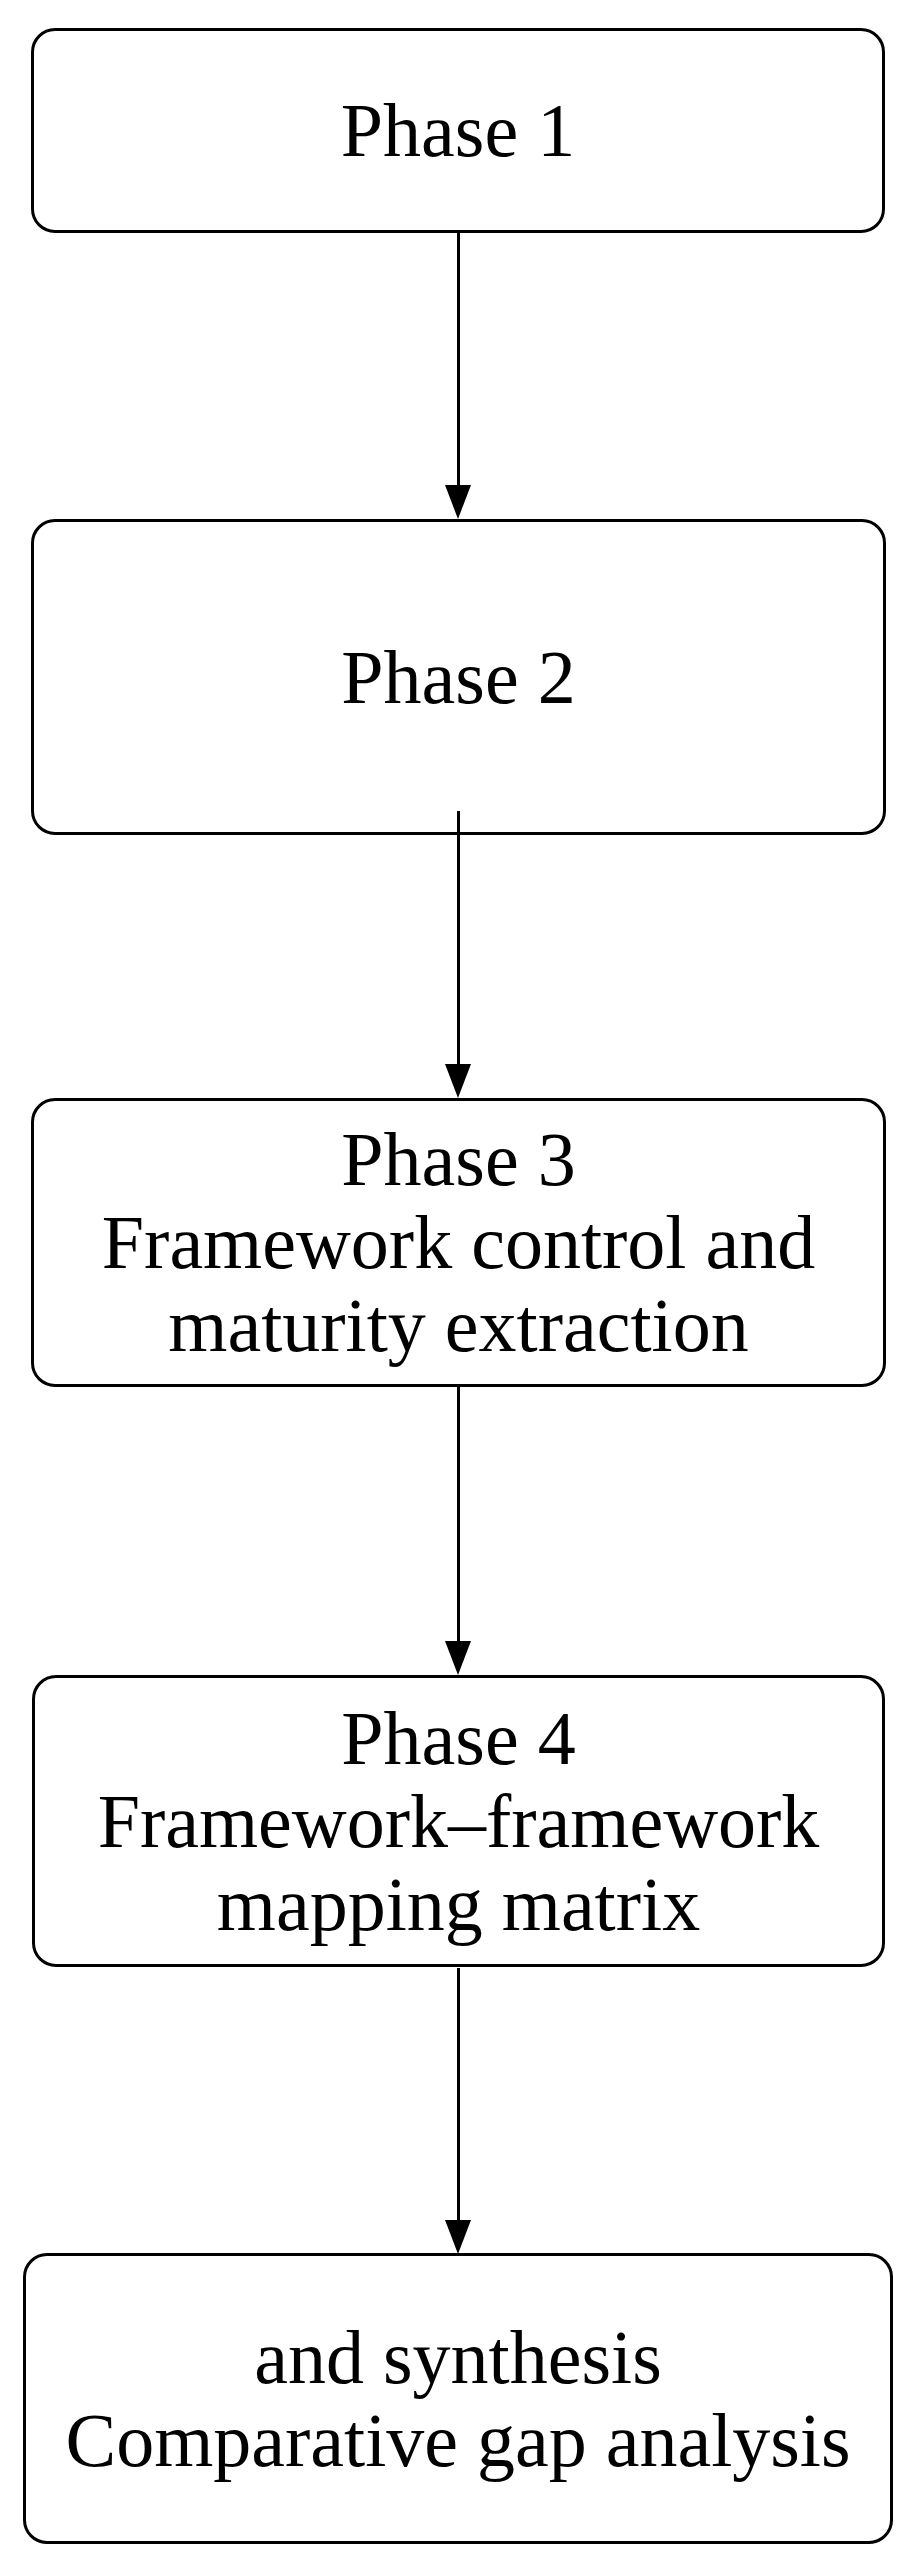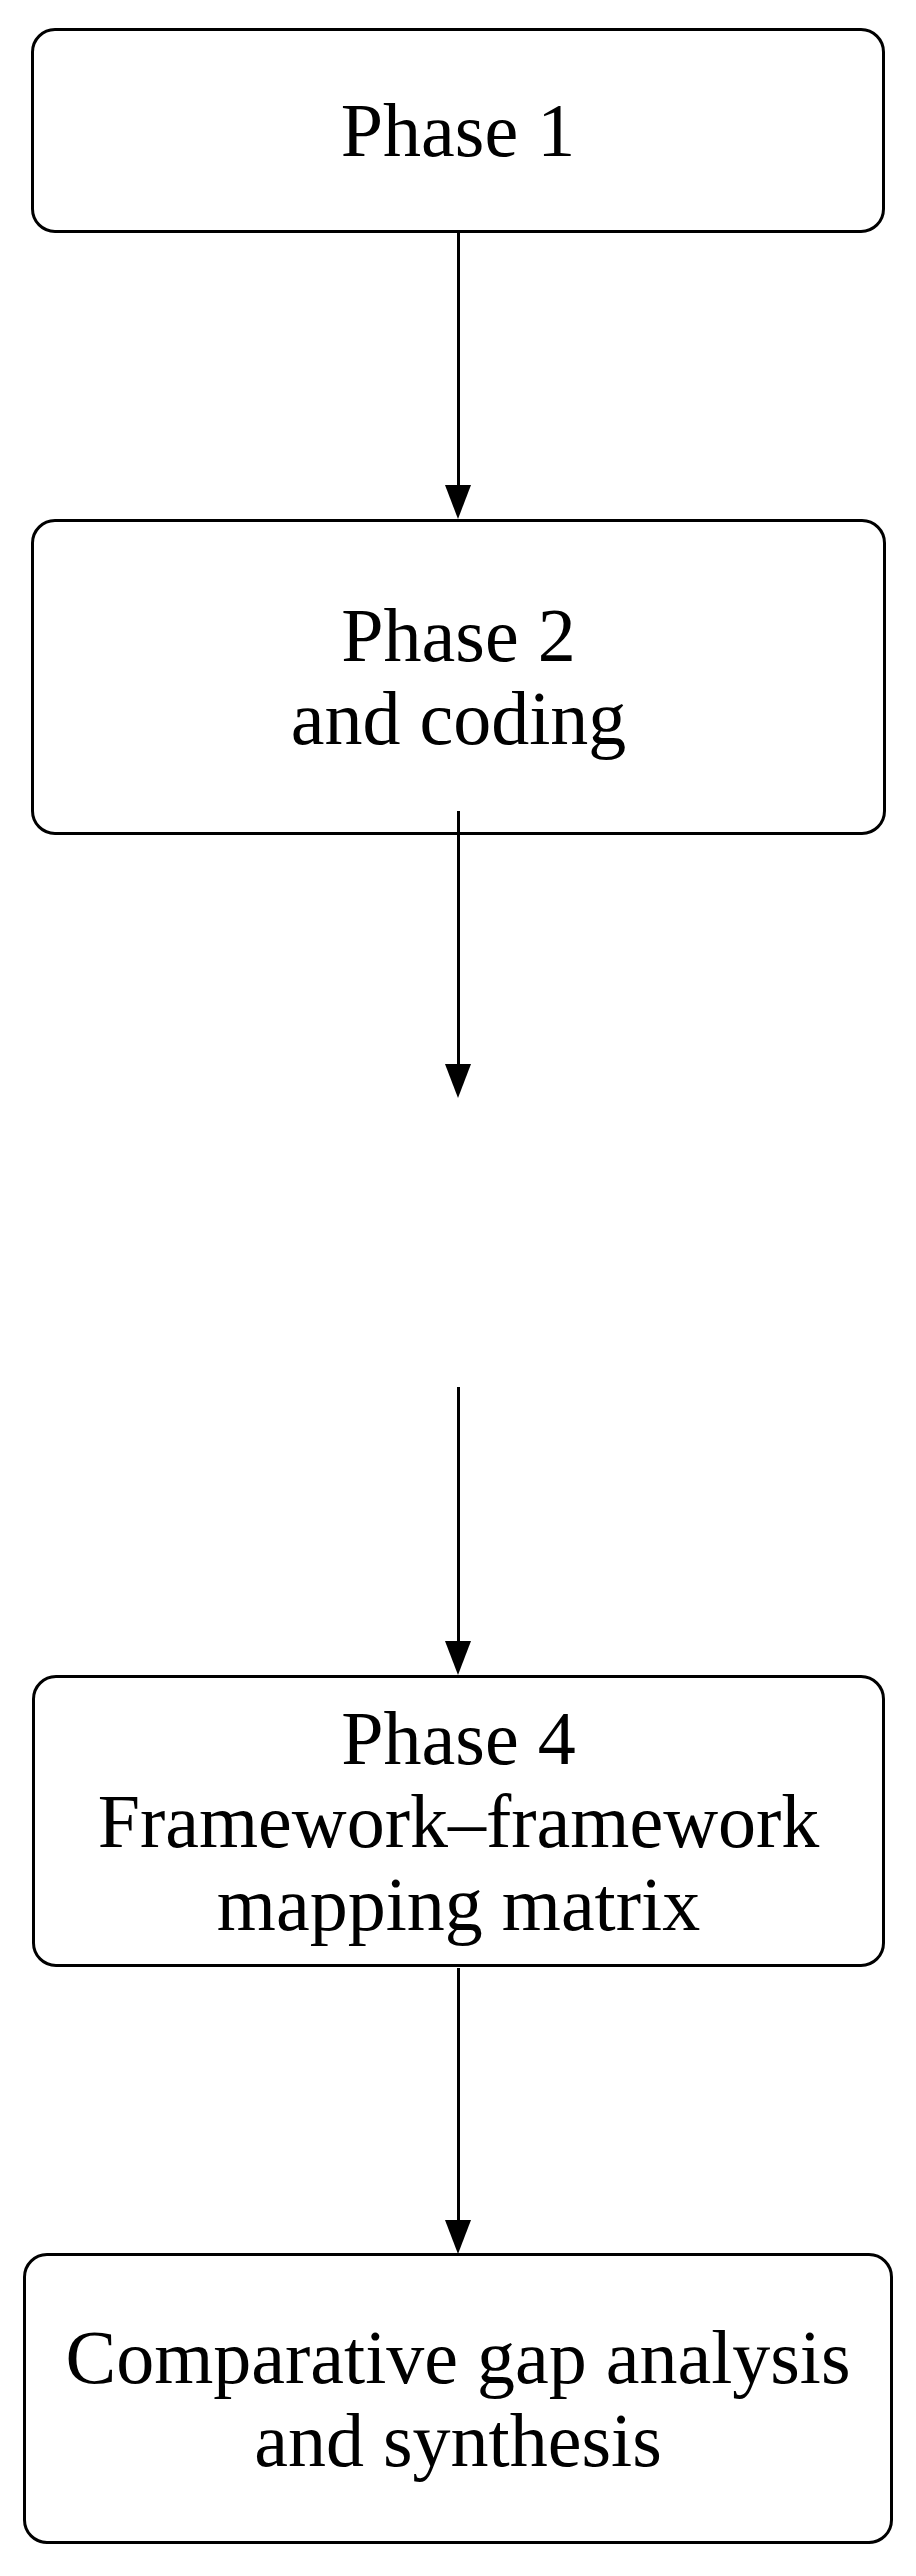--- a/index.html
+++ b/index.html
@@ -70,44 +70,48 @@
 
   </div>
 
   <div class="connector" style="left:445px; top:233px; height:286px;">
     <div class="shaft"></div>
     <div class="head"></div>
   </div>
 
   <div class="node" style="left:31px; top:519px; width:855px; height:316px;">
     <div class="line">Phase 2</div>
-    <div class="line">and coding</div>
   </div>
 
   <div class="connector" style="left:445px; top:811px; height:287px;">
     <div class="shaft"></div>
     <div class="head"></div>
   </div>
 
+  <div class="node" style="left:31px; top:1098px; width:855px; height:289px;">
+    <div class="line">Phase 3</div>
+    <div class="line">Framework control and</div>
+    <div class="line">maturity extraction</div>
+  </div>
 
   <div class="connector" style="left:445px; top:1387px; height:288px;">
     <div class="shaft"></div>
     <div class="head"></div>
   </div>
 
   <div class="node" style="left:32px; top:1675px; width:853px; height:292px;text-align:center;">
     <div class="line">Phase 4</div>
     <div class="line">Framework–framework</div>
     <div class="line">mapping matrix</div>
   </div>
 
   <div class="connector" style="left:445px; top:1968px; height:286px;">
     <div class="shaft"></div>
     <div class="head"></div>
   </div>
 
   <div class="node" style="left:23px; top:2253px; width:870px; height:291px;">
+    <div class="line">and synthesis</div>
     <div class="line">Comparative gap analysis</div>
-    <div class="line">and synthesis</div>
   </div>
 
 </div>
 
 
 </body></html>

